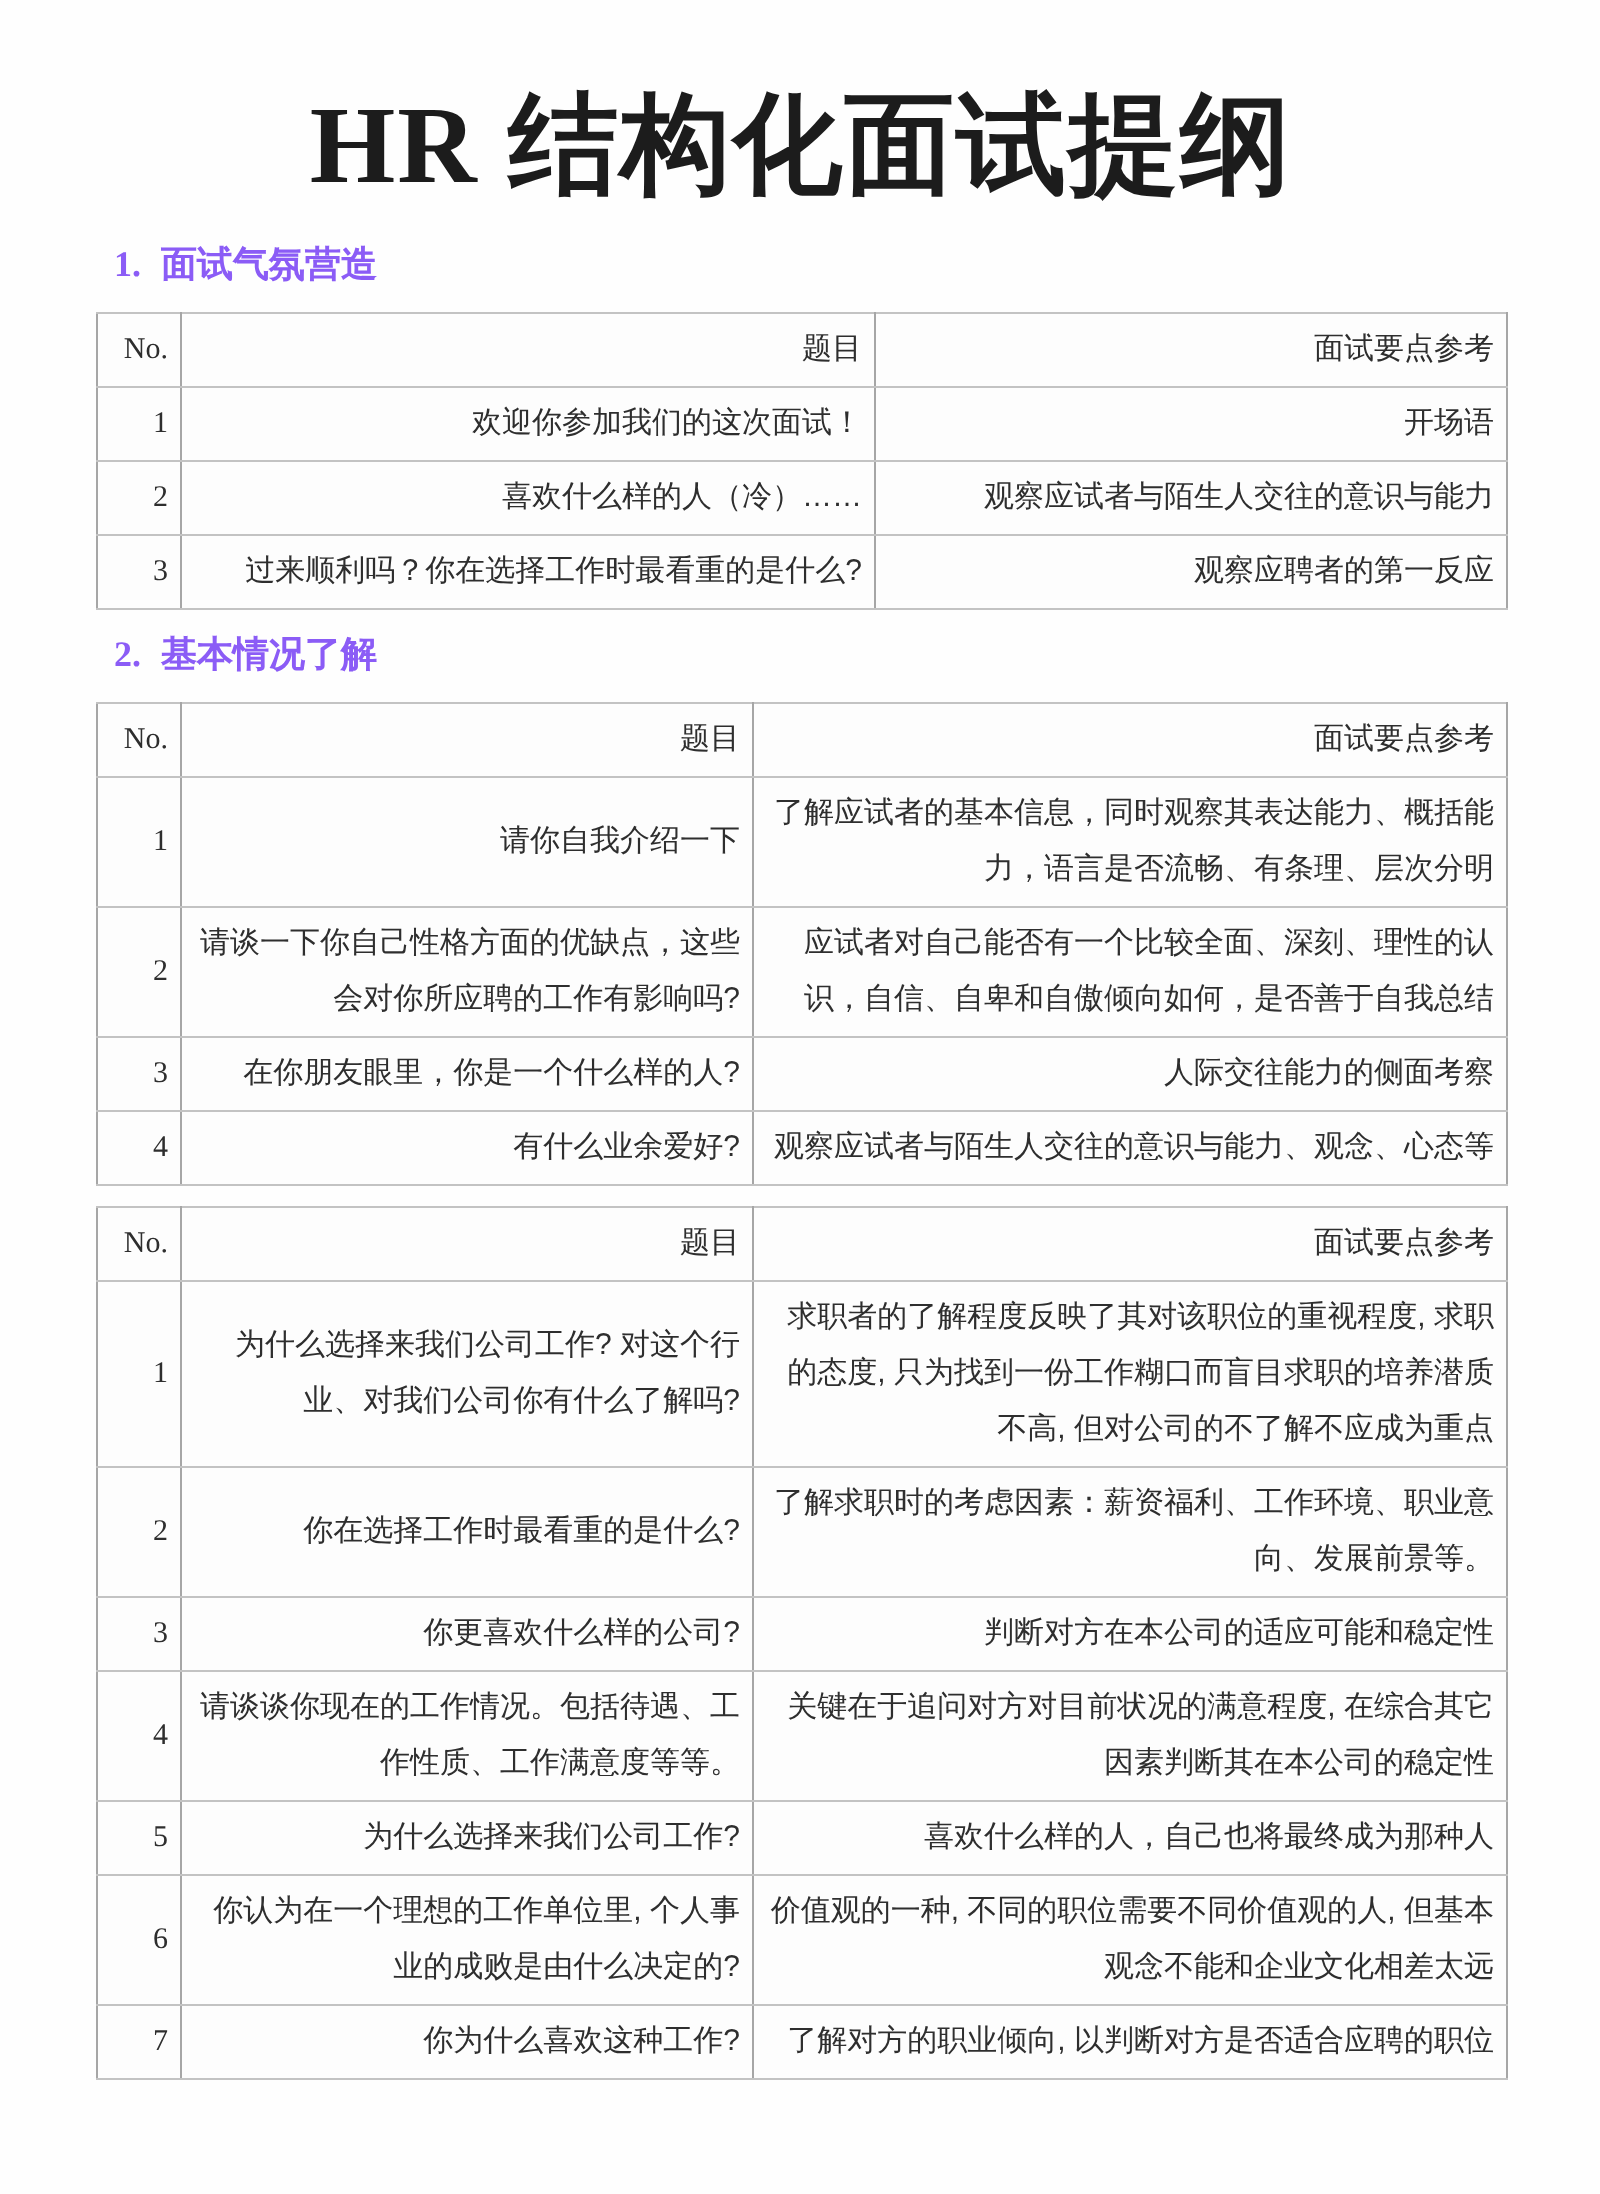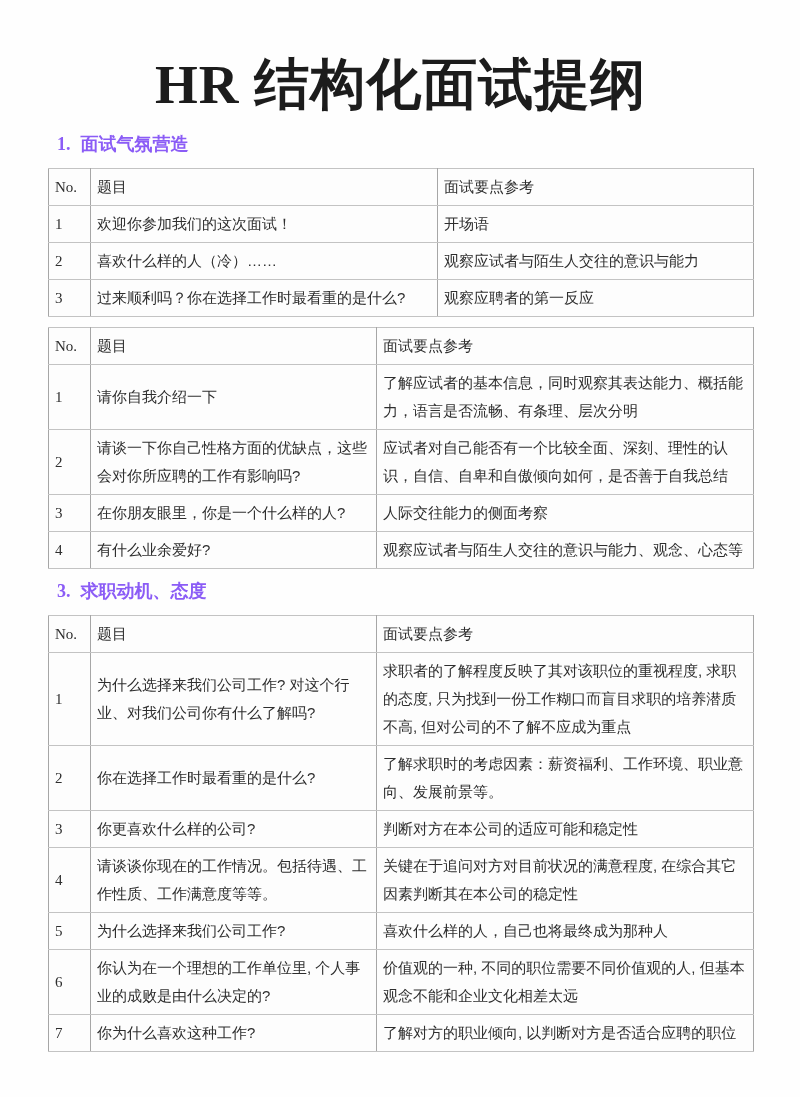--- a/index.html
+++ b/index.html
@@ -11,21 +11,21 @@
     width: 800px;
     height: 1097px;
     overflow: hidden;
     font-family: "Liberation Sans", sans-serif;
     color: #262626;
   }
   .page {
     box-sizing: border-box;
     width: 800px;
     height: 1097px;
-    padding: 12px 47px 0 48px;
+    padding: 0 47px 0 48px;
     background: #fefefe;
   }
   .title {
     margin: 0;
     padding-top: 36px;
     text-align: center;
     font-family: "Liberation Serif", serif;
     font-weight: 700;
     font-size: 55px;
     line-height: 74px;
@@ -49,21 +49,21 @@
     border-collapse: collapse;
     table-layout: fixed;
     width: 705px;
     margin-bottom: 10px;
     background: #fdfdfd;
   }
   .tbl th, .tbl td {
     border: 1px solid #a6a6a6;
     border-top-color: #c3c3c3;
     border-bottom-color: #c3c3c3;
-    text-align: left;
+    text-align: right;
     vertical-align: middle;
     padding: 4px 6px;
     font-size: 15px;
     font-weight: 400;
     line-height: 28px;
     color: #2e2e2e;
     word-break: break-all;
   }
   .tbl th.th-no, .tbl td.td-no {
     font-family: "Liberation Serif", serif;
@@ -117,20 +117,23 @@
             <tr>
               <td class="td-no">3</td>
               <td class="td-q">过来顺利吗？你在选择工作时最看重的是什么?</td>
               <td class="td-r">观察应聘者的第一反应</td>
             </tr>
           </tbody>
     </table>
   </section>
 
   <section class="sec">
+    <h2 class="sec-heading">
+      <span class="sec-num">2.</span><span class="sec-title">基本情况了解</span>
+    </h2>
     <table class="tbl sec-2">
       <colgroup>
         <col class="c-no">
             <col class="c-q">
             <col class="c-r">
       </colgroup>
       <thead>
         <tr>
           <th class="th-no">No.</th>
           <th>题目</th>
@@ -156,23 +159,20 @@
             <tr>
               <td class="td-no">4</td>
               <td class="td-q">有什么业余爱好?</td>
               <td class="td-r">观察应试者与陌生人交往的意识与能力、观念、心态等</td>
             </tr>
           </tbody>
     </table>
   </section>
 
   <section class="sec">
-    <h2 class="sec-heading">
-      <span class="sec-num">3.</span><span class="sec-title">求职动机、态度</span>
-    </h2>
     <table class="tbl sec-3">
       <colgroup>
         <col class="c-no">
             <col class="c-q">
             <col class="c-r">
       </colgroup>
       <thead>
         <tr>
           <th class="th-no">No.</th>
           <th>题目</th>

